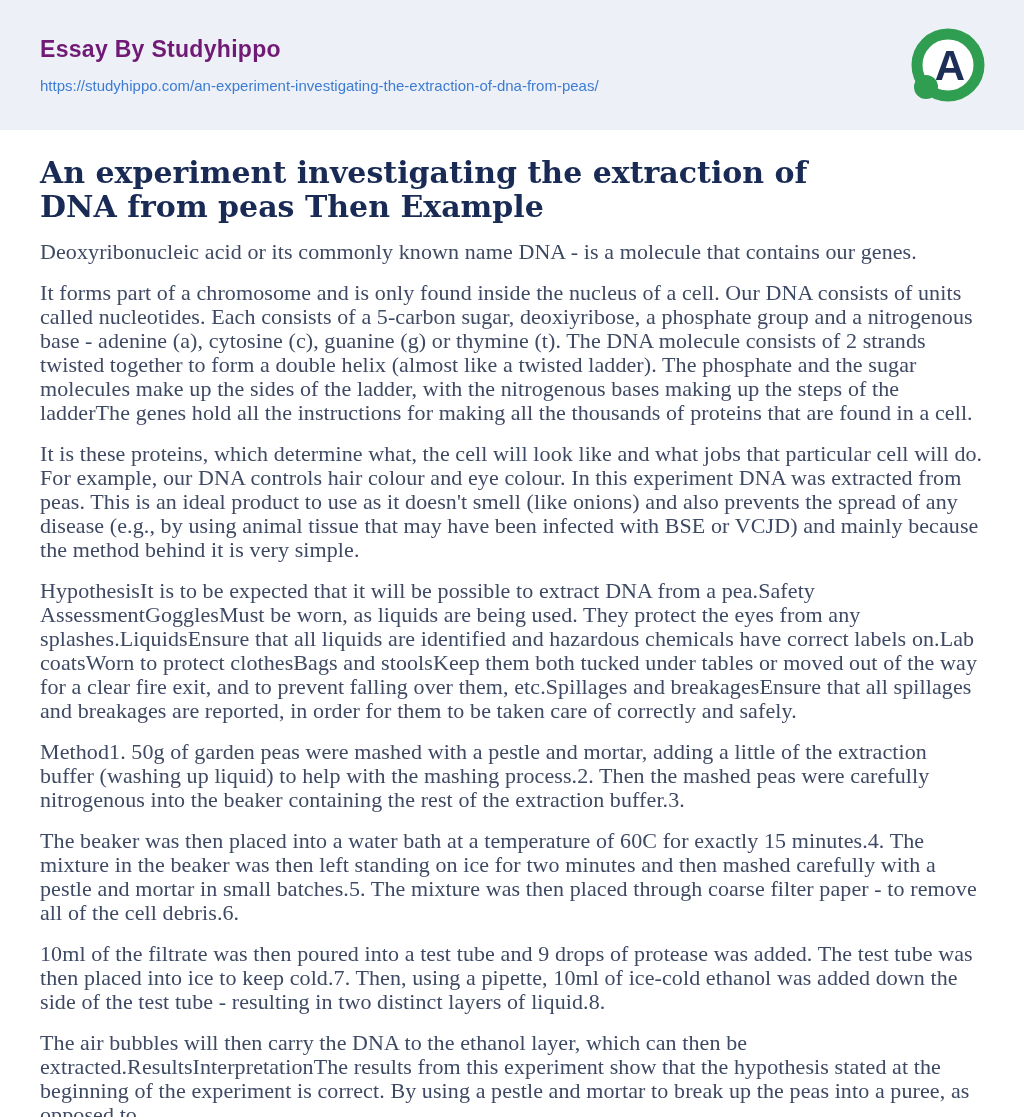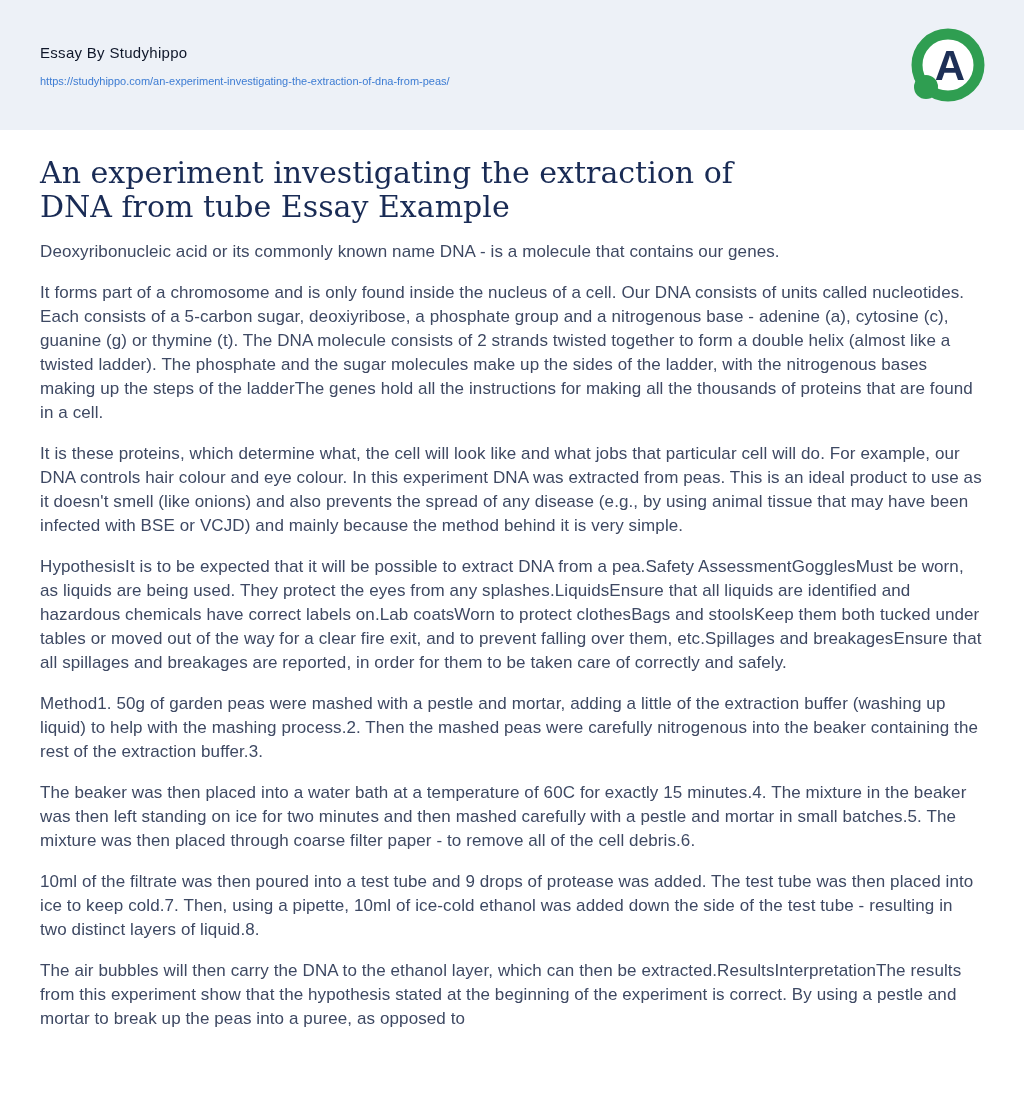--- a/index.html
+++ b/index.html
@@ -14,51 +14,52 @@
   .site-header {
     background: #edf1f7;
     display: flex;
     justify-content: space-between;
     align-items: center;
     padding: 24px 38px 24px 40px;
     min-height: 130px;
   }
   .header-left { display: flex; flex-direction: column; }
   .brand {
-    font-size: 15px;
-    font-weight: 400;
-    color: #0f172a;
+    font-size: 23px;
+    font-weight: 700;
+    color: #701a75;
     letter-spacing: 0.3px;
   }
   .page-url {
     margin-top: 14px;
-    font-size: 11px;
+    font-size: 15px;
     color: #3d7cd3;
     text-decoration: none;
     cursor: pointer;
   }
   .logo { width: 76px; height: 76px; flex: 0 0 auto; }
   .content {
     padding: 26px 40px 60px 40px;
   }
   h1.article-title {
     font-family: "DejaVu Serif", serif;
-    font-weight: 400;
+    font-weight: 700;
     font-size: 30px;
     line-height: 34px;
     color: #192b55;
     margin: 0 0 16px 0;
   }
   h1.article-title span { display: block; }
   .article-body p {
-    font-size: 17px;
+    font-size: 22px;
     line-height: 24px;
     color: #3e4963;
     margin: 0 0 17px 0;
     letter-spacing: 0.1px;
+    font-family: Liberation Serif, serif;
   }
 </style>
 </head>
 <body>
 
 <header class="site-header">
   <div class="header-left">
     <div class="brand">Essay By Studyhippo</div>
     <a class="page-url">https://studyhippo.com/an-experiment-investigating-the-extraction-of-dna-from-peas/</a>
   </div>
@@ -67,21 +68,21 @@
       <circle cx="38" cy="38" r="31" fill="#ffffff" stroke="#2f9e51" stroke-width="11"></circle>
       <circle cx="16" cy="60" r="12" fill="#2f9e51"></circle>
       <text x="40" y="53" text-anchor="middle" font-family="Liberation Sans, sans-serif" font-size="42" font-weight="bold" fill="#1d2f56">A</text>
     </svg>
   </div>
 </header>
 
 <main class="content">
   <h1 class="article-title">
     <span>An experiment investigating the extraction of</span>
-    <span>DNA from tube Essay Example</span>
+    <span>DNA from peas Then Example</span>
   </h1>
   <div class="article-body">
       <p>Deoxyribonucleic acid or its commonly known name DNA - is a molecule that contains our genes.</p>
       <p>It forms part of a chromosome and is only found inside the nucleus of a cell. Our DNA consists of units called nucleotides. Each consists of a 5-carbon sugar, deoxiyribose, a phosphate group and a nitrogenous base - adenine (a), cytosine (c), guanine (g) or thymine (t). The DNA molecule consists of 2 strands twisted together to form a double helix (almost like a twisted ladder). The phosphate and the sugar molecules make up the sides of the ladder, with the nitrogenous bases making up the steps of the ladderThe genes hold all the instructions for making all the thousands of proteins that are found in a cell.</p>
       <p>It is these proteins, which determine what, the cell will look like and what jobs that particular cell will do. For example, our DNA controls hair colour and eye colour. In this experiment DNA was extracted from peas. This is an ideal product to use as it doesn't smell (like onions) and also prevents the spread of any disease (e.g., by using animal tissue that may have been infected with BSE or VCJD) and mainly because the method behind it is very simple.</p>
       <p>HypothesisIt is to be expected that it will be possible to extract DNA from a pea.Safety AssessmentGogglesMust be worn, as liquids are being used. They protect the eyes from any splashes.LiquidsEnsure that all liquids are identified and hazardous chemicals have correct labels on.Lab coatsWorn to protect clothesBags and stoolsKeep them both tucked under tables or moved out of the way for a clear fire exit, and to prevent falling over them, etc.Spillages and breakagesEnsure that all spillages and breakages are reported, in order for them to be taken care of correctly and safely.</p>
       <p>Method1. 50g of garden peas were mashed with a pestle and mortar, adding a little of the extraction buffer (washing up liquid) to help with the mashing process.2. Then the mashed peas were carefully nitrogenous into the beaker containing the rest of the extraction buffer.3.</p>
       <p>The beaker was then placed into a water bath at a temperature of 60C for exactly 15 minutes.4. The mixture in the beaker was then left standing on ice for two minutes and then mashed carefully with a pestle and mortar in small batches.5. The mixture was then placed through coarse filter paper - to remove all of the cell debris.6.</p>
       <p>10ml of the filtrate was then poured into a test tube and 9 drops of protease was added. The test tube was then placed into ice to keep cold.7. Then, using a pipette, 10ml of ice-cold ethanol was added down the side of the test tube - resulting in two distinct layers of liquid.8.</p>
       <p>The air bubbles will then carry the DNA to the ethanol layer, which can then be extracted.ResultsInterpretationThe results from this experiment show that the hypothesis stated at the beginning of the experiment is correct. By using a pestle and mortar to break up the peas into a puree, as opposed to</p>

